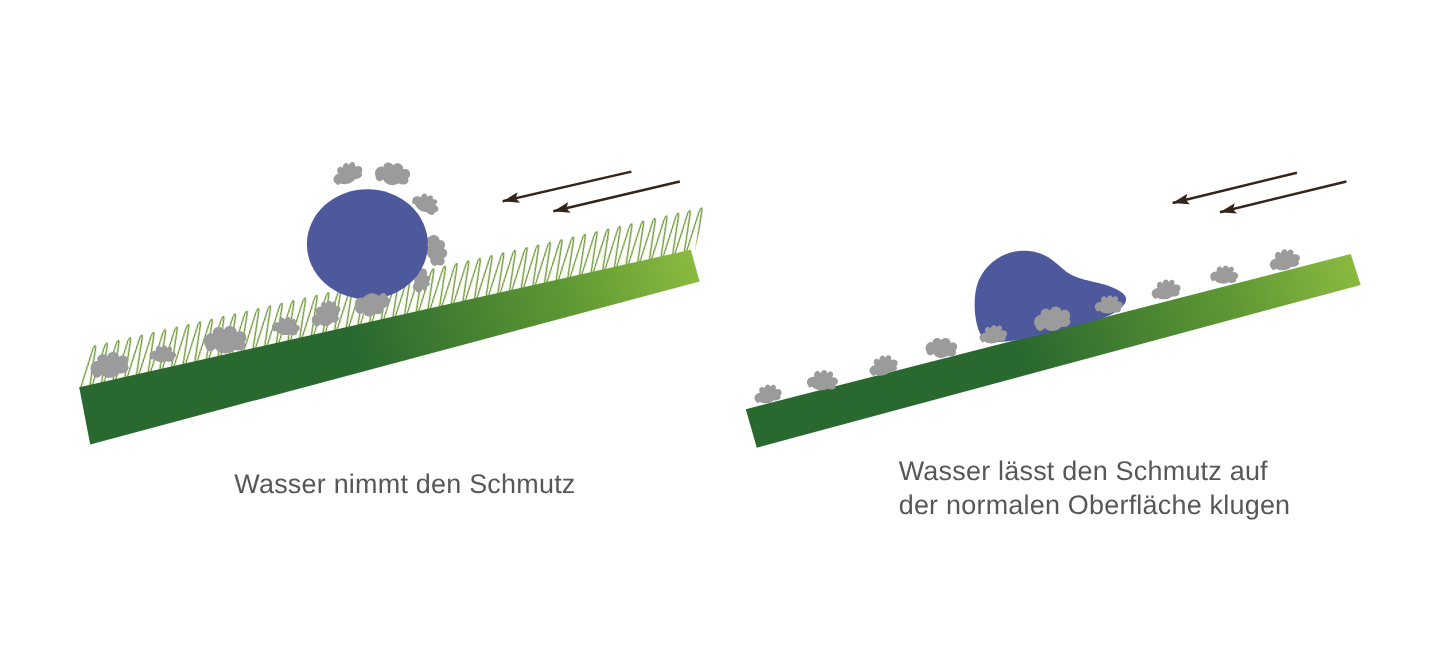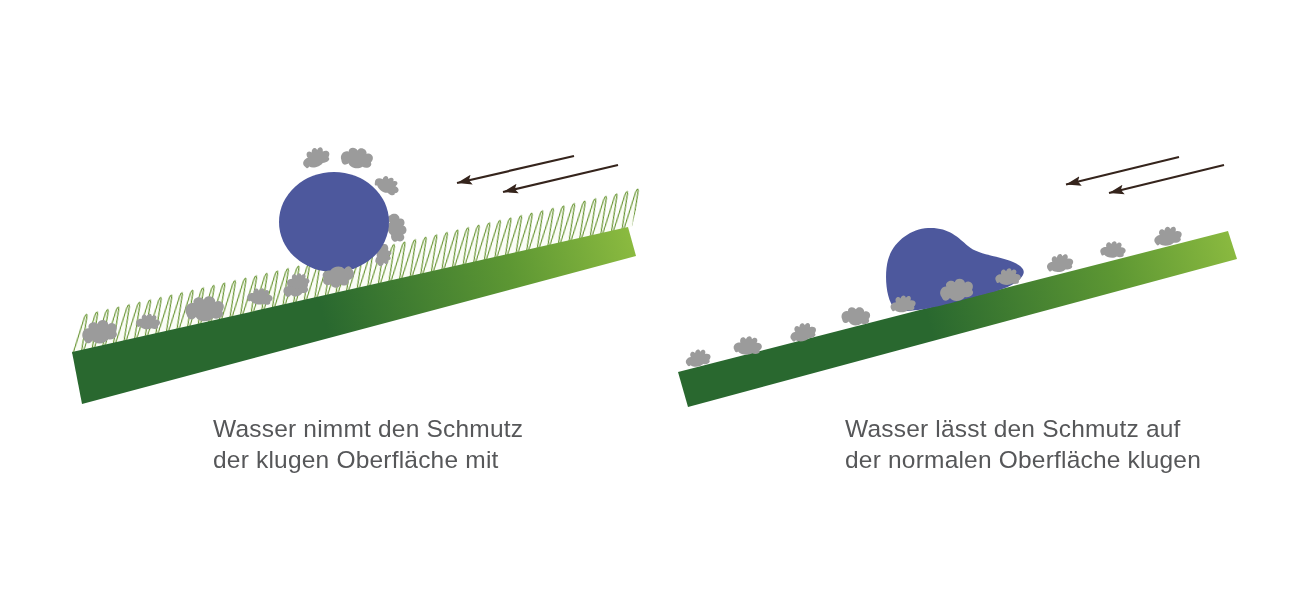--- a/index.html
+++ b/index.html
@@ -5,22 +5,22 @@
   html,body{margin:0;padding:0;}
   body{
     width:1312px;height:602px;position:relative;background:#ffffff;overflow:hidden;
     font-family:"Liberation Sans", sans-serif;
   }
   .scene{position:absolute;left:0;top:0;}
   .caption{
     position:absolute;top:413px;font-size:24.5px;line-height:31px;
     color:#565759;letter-spacing:.2px;white-space:nowrap;
   }
-  .caption-left{left:213px;}
-  .caption-right{left:817px;margin-left:28px;}
+  .caption-left{left:213px;margin-top:12px;}
+  .caption-right{left:817px;}
 </style>
 </head>
 <body>
 
 <svg class="scene" width="1312" height="602" viewBox="0 0 1312 602">
   <defs>
     <linearGradient id="slabGradL" gradientUnits="userSpaceOnUse" x1="72" y1="395" x2="634" y2="235">
       <stop offset="0" stop-color="#29682f"></stop>
       <stop offset="0.45" stop-color="#29682f"></stop>
       <stop offset="0.78" stop-color="#5d9733"></stop>
@@ -111,19 +111,18 @@
 
     <g fill="none" stroke-width="2.2" stroke="#35241c">
       <path d="M1179,157 L1066,184.5" marker-end="url(#arrowHead)"></path>
       <path d="M1224,165 L1109,193" marker-end="url(#arrowHead)"></path>
     </g>
   </g>
 </svg>
 
 <div class="caption caption-left">
   <div>Wasser nimmt den Schmutz</div>
-  <div>der klugen Oberfläche mit</div>
 </div>
 
 <div class="caption caption-right">
   <div>Wasser lässt den Schmutz auf</div>
   <div>der normalen Oberfläche klugen</div>
 </div>
 
 </body></html>

